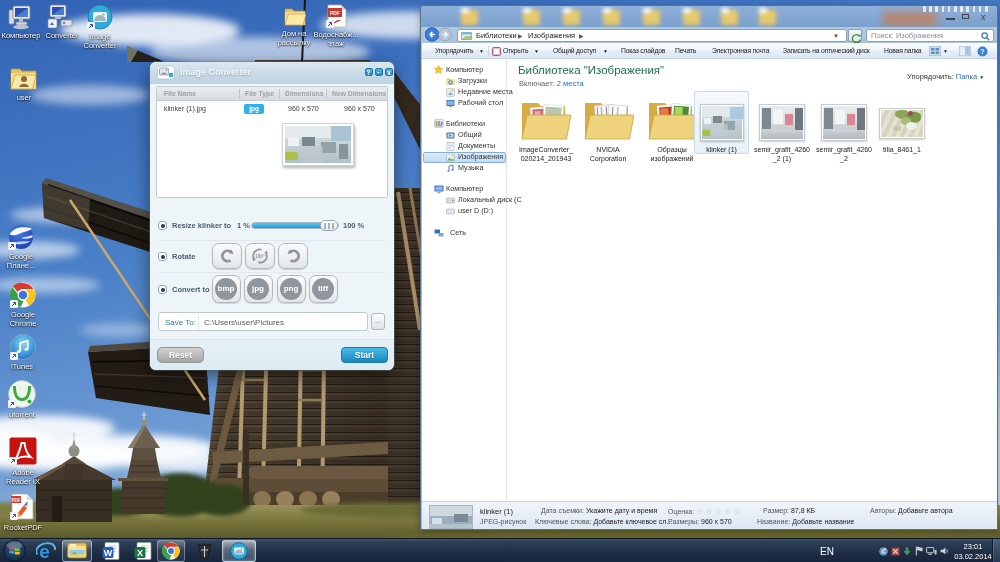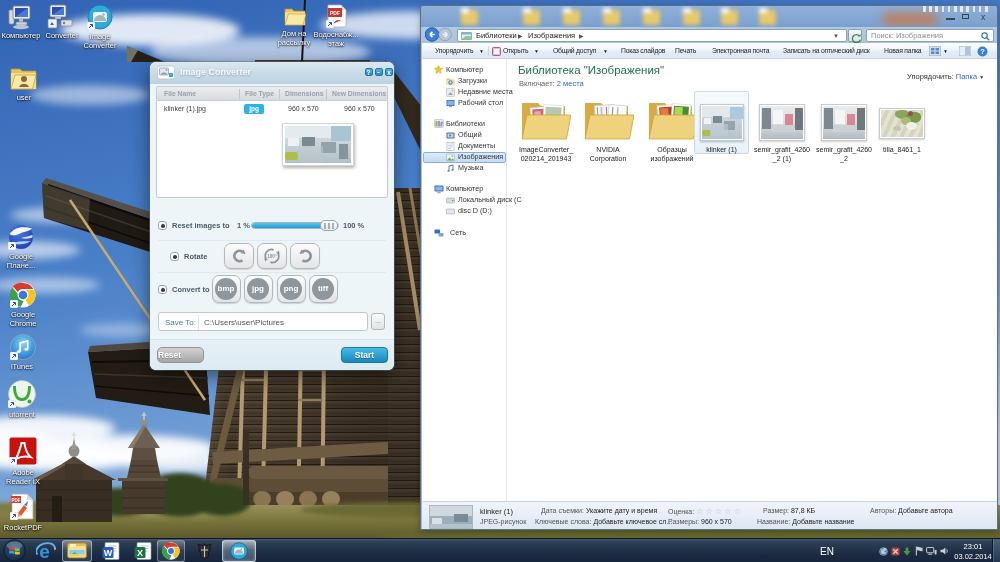--- a/index.html
+++ b/index.html
@@ -538,21 +538,21 @@
           </svg>
         <span class="abs" style="left:24px;top:125px">Компьютер</span>
         <svg class="abs" style="left:24px;top:136.5px" width="9" height="9" viewBox="0 0 9 9">
             <rect x="0.5" y="2" width="8" height="5" rx="0.8" fill="#d8dde2" stroke="#8a98a8" stroke-width="0.5"></rect>
             <circle cx="6.8" cy="4.5" r="0.7" fill="#4a9a4a"></circle>
           </svg>
         <span class="abs" style="left:36px;top:136px">Локальный диск (C</span>
         <svg class="abs" style="left:24px;top:147.5px" width="9" height="9" viewBox="0 0 9 9">
             <rect x="0.5" y="2" width="8" height="5" rx="0.8" fill="#e2e6ea" stroke="#8a98a8" stroke-width="0.5"></rect>
           </svg>
-        <span class="abs" style="left:36px;top:147px">disc D (D:)</span>
+        <span class="abs" style="left:36px;top:147px">user D (D:)</span>
 
         <svg class="abs" style="left:12px;top:169.5px" width="10" height="9" viewBox="0 0 10 9">
             <rect x="0.5" y="0.5" width="5.5" height="4" rx="0.5" fill="#3a6fc0"></rect>
             <rect x="4.5" y="4" width="5" height="3.6" rx="0.5" fill="#7aa8d8"></rect>
           </svg>
         <span class="abs" style="left:28px;top:169px">Сеть</span>
       </div>
 
       <div class="abs" id="content" style="left:86px;top:0;width:490px;height:442px;background:#fff">
         <div class="abs" style="left:10px;top:5px;font-size:11.5px;color:#1e7145">Библиотека "Изображения"</div>
@@ -726,33 +726,33 @@
           <div class="abs" style="left:36px;top:16px;width:15px;height:11px;background:#93a2ab"></div>
           <div class="abs" style="left:54px;top:18px;width:9px;height:15px;background:#87949c"></div>
           <div class="abs" style="left:14px;top:20px;width:24px;height:17px;background:rgba(190,200,206,0.55)"></div>
         </div>
       </div>
     </div>
 
     <div class="abs" style="left:0;top:150px;width:244px;height:26px;font-size:7.5px;font-weight:bold;color:#4a5c6a;white-space:nowrap">
       <span class="abs" style="left:8px;top:9px;width:9px;height:9px;background:#fff;border:1px solid #98a6b2;border-radius:3px"></span>
       <span class="abs" style="left:11px;top:12px;width:3.5px;height:3.5px;background:#33414e;border-radius:50%"></span>
-      <span class="abs" style="left:22px;top:9px">Reset images to</span>
+      <span class="abs" style="left:22px;top:9px">Resize klinker to</span>
       <span class="abs" style="left:87px;top:9px">1 %</span>
       <span class="abs" style="left:101px;top:10px;width:88px;height:7px;background:#fff;border:1px solid #a8b4be;border-radius:4px"></span>
       <span class="abs" style="left:102px;top:11px;width:70px;height:5px;background:linear-gradient(#5ec4ee,#1d9cd8);border-radius:3px"></span>
       <span class="abs" style="left:170px;top:8px;width:18px;height:10.5px;background:linear-gradient(#fff,#e4e8ea);border:1px solid #98a6b2;border-radius:5px"></span>
       <span class="abs" style="left:174px;top:10.5px;width:1.5px;height:6px;background:#a8b2ba"></span>
       <span class="abs" style="left:178px;top:10.5px;width:1.5px;height:6px;background:#a8b2ba"></span>
       <span class="abs" style="left:182px;top:10.5px;width:1.5px;height:6px;background:#a8b2ba"></span>
       <span class="abs" style="left:193px;top:9px">100 %</span>
     </div>
     <div class="abs" style="left:8px;top:178px;width:228px;border-top:1px solid #dfe9ef"></div>
 
-    <div class="abs" style="left:12px;top:179px;width:232px;height:30px;font-size:7.5px;font-weight:bold;color:#4a5c6a">
+    <div class="abs" style="left:0;top:179px;width:232px;height:30px;font-size:7.5px;font-weight:bold;color:#4a5c6a">
       <span class="abs" style="left:8px;top:11px;width:9px;height:9px;background:#fff;border:1px solid #98a6b2;border-radius:3px"></span>
       <span class="abs" style="left:11px;top:14px;width:3.5px;height:3.5px;background:#33414e;border-radius:50%"></span>
       <span class="abs" style="left:22px;top:11px">Rotate</span>
       <span class="abs" style="left:62px;top:2px;width:30px;height:26px;background:linear-gradient(#fcfcfc,#e3e5e7);border:1px solid #b2b8be;border-radius:7px;box-shadow:0 1px 1px rgba(0,0,0,0.15)"></span>
       <svg class="abs" style="left:69px;top:6px" width="18" height="17" viewBox="0 0 18 17">
         <path d="M 11.5 13.3 A 5.2 5.2 0 1 1 11.5 4.7" fill="none" stroke="#8e979e" stroke-width="2.8"></path>
         <polygon points="14.6,6.9 12.5,2.4 9.7,6.3" fill="#8e979e"></polygon>
       </svg>
       <span class="abs" style="left:95px;top:2px;width:30px;height:26px;background:linear-gradient(#fcfcfc,#e3e5e7);border:1px solid #b2b8be;border-radius:7px;box-shadow:0 1px 1px rgba(0,0,0,0.15)"></span>
       <svg class="abs" style="left:100px;top:5px" width="20" height="20" viewBox="0 0 20 20">
@@ -789,21 +789,21 @@
       <span class="abs" style="left:94px;top:2px;width:29px;height:28px;background:linear-gradient(#fcfcfc,#e3e5e7);border:1px solid #b2b8be;border-radius:7px;box-shadow:0 1px 1px rgba(0,0,0,0.15)"></span>
       <span class="abs" style="left:97px;top:5px;width:22px;height:22px;background:#8e979e;border-radius:50%;color:#fff;text-align:center;line-height:22px;font-size:8px">jpg</span>
       <span class="abs" style="left:127px;top:2px;width:29px;height:28px;background:linear-gradient(#fcfcfc,#e3e5e7);border:1px solid #b2b8be;border-radius:7px;box-shadow:0 1px 1px rgba(0,0,0,0.15)"></span>
       <span class="abs" style="left:130px;top:5px;width:22px;height:22px;background:#8e979e;border-radius:50%;color:#fff;text-align:center;line-height:22px;font-size:8px">png</span>
       <span class="abs" style="left:159px;top:2px;width:29px;height:28px;background:linear-gradient(#fcfcfc,#e3e5e7);border:1px solid #b2b8be;border-radius:7px;box-shadow:0 1px 1px rgba(0,0,0,0.15)"></span>
       <span class="abs" style="left:162px;top:5px;width:22px;height:22px;background:#8e979e;border-radius:50%;color:#fff;text-align:center;line-height:22px;font-size:8px">tiff</span>
     </div>
     <div class="abs" style="left:221px;top:251px;width:14px;height:17px;background:linear-gradient(#fdfdfd,#e0e2e4);border:1px solid #b2b8be;border-radius:3px;color:#778088;font-size:7px;text-align:center;line-height:14px">...</div>
 
     <div class="abs" style="left:0;top:277px;width:244px;height:31px;background:linear-gradient(180deg,#e6f0f6,#dcebf2);border-top:1px solid #d6e4ec"></div>
-    <div class="abs" style="left:7px;top:285px;width:47px;height:16px;background:linear-gradient(#d2d2d2,#a6a6a6);border:1px solid #949494;border-radius:5px;color:#fff;font-size:8.5px;font-weight:bold;text-align:left;line-height:15px;text-shadow:0 1px 1px rgba(0,0,0,0.3)">Reset</div>
+    <div class="abs" style="left:7px;top:285px;width:47px;height:16px;background:linear-gradient(#d2d2d2,#a6a6a6);border:1px solid #949494;border-radius:5px;color:#fff;font-size:8.5px;font-weight:bold;text-align:center;line-height:15px;text-shadow:0 1px 1px rgba(0,0,0,0.3)">Reset</div>
     <div class="abs" style="left:191px;top:285px;width:47px;height:16px;background:linear-gradient(#49b9e9,#1987bc);border:1px solid #1579a9;border-radius:4px;color:#fff;font-size:8.5px;font-weight:bold;text-align:center;line-height:15px;text-shadow:0 1px 1px rgba(0,0,0,0.3)">Start</div>
   </div>
 
   <div id="taskbar" class="abs" style="left:0;top:538px;width:1000px;height:24px;background:linear-gradient(180deg,#46596f 0,#2e4158 10%,#233349 45%,#1b2a41 70%,#17263c 100%);border-top:1px solid #0c1726">
 
     <svg class="abs" style="left:3px;top:0px" width="23" height="23" viewBox="0 0 23 23">
       <defs>
         <radialGradient id="orb" cx="0.5" cy="0.4" r="0.7">
           <stop offset="0" stop-color="#355a7f"></stop>
             <stop offset="0.75" stop-color="#16304e"></stop>

